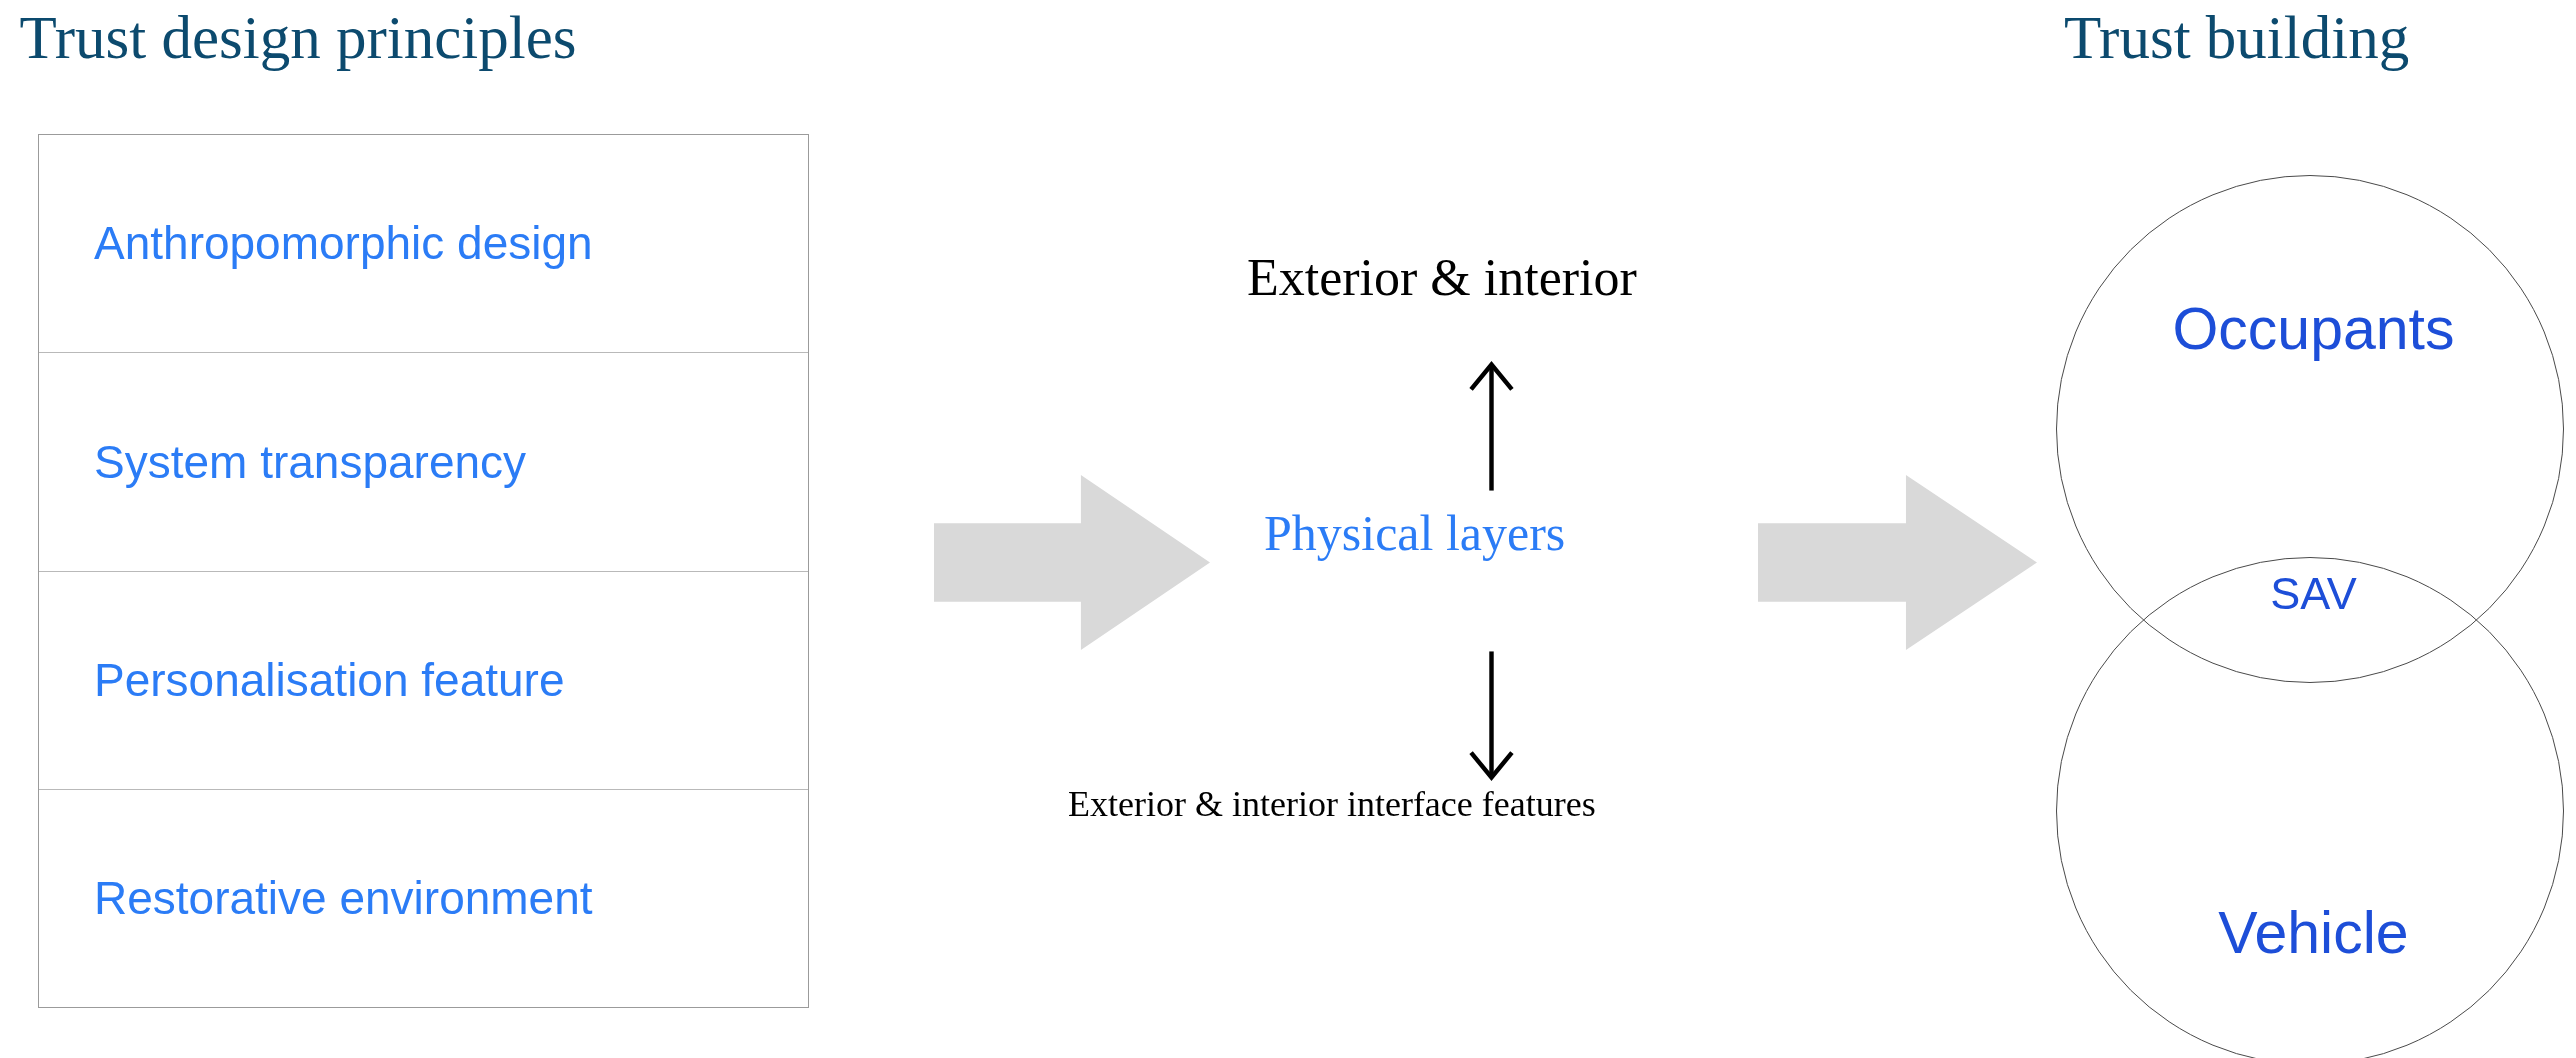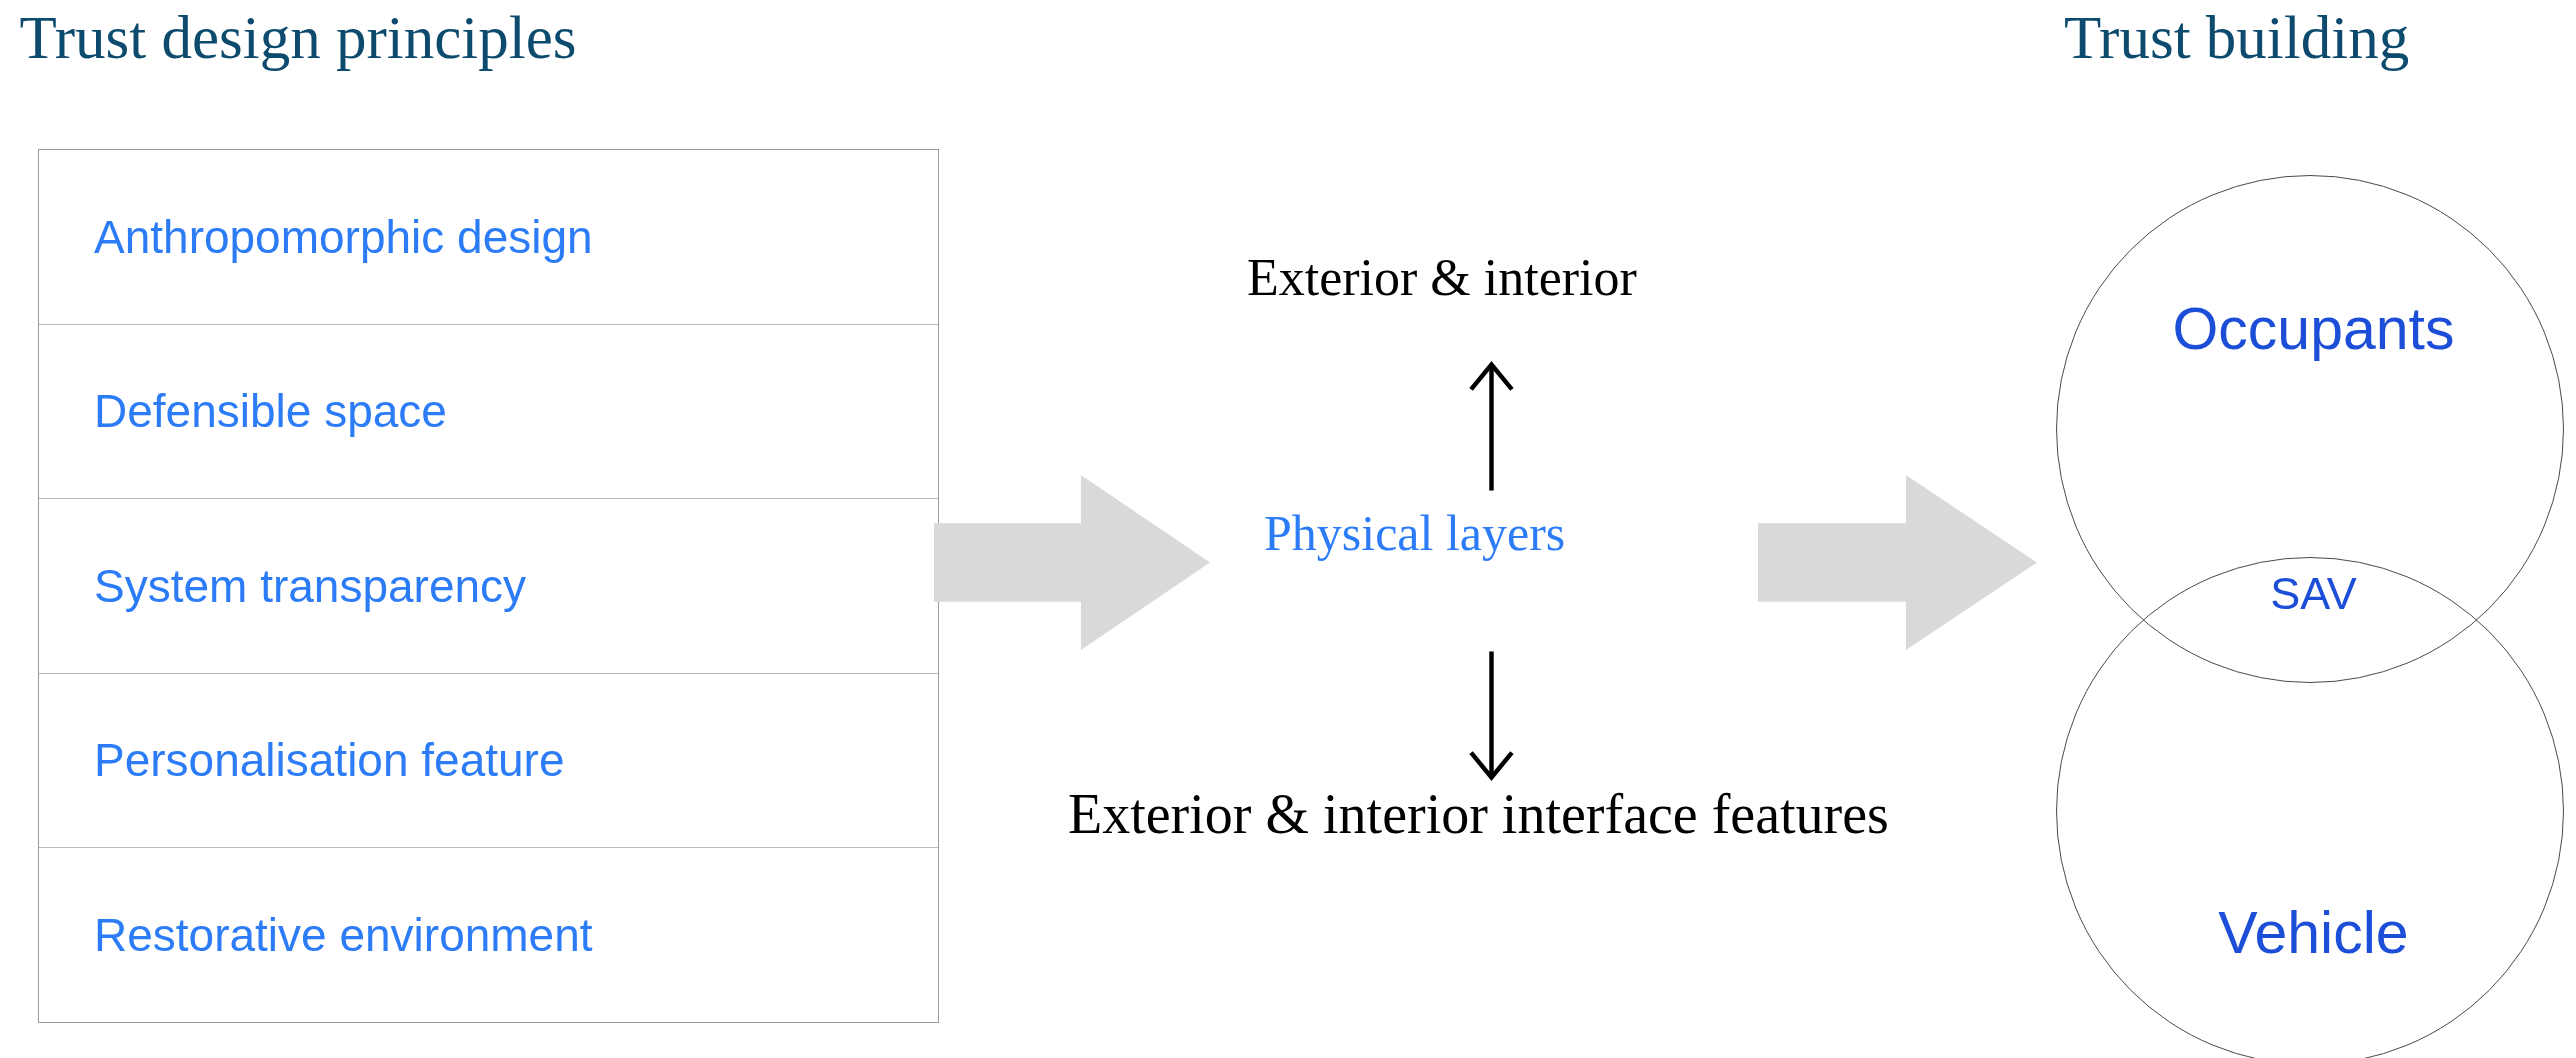--- a/index.html
+++ b/index.html
@@ -26,22 +26,22 @@
     line-height: 1;
     white-space: nowrap;
   }
   #heading-left  { left: 19.6px;  top: 7.1px; }
   #heading-right { left: 2064px; top: 7.1px; }
 
   
   #principles-table {
     position: absolute;
     left: 38px;
-    top: 149px;
-    width: 901px;
+    top: 134px;
+    width: 771px;
     height: 874px;
     box-sizing: border-box;
     border: 1.8px solid #9b9b9b;
     background: #ffffff;
     display: flex;
     flex-direction: column;
   }
   .principle-row {
     flex: 1 1 0;
     display: flex;
@@ -78,21 +78,21 @@
     color: #000000;
     font-size: 52px;
     line-height: 1;
     white-space: nowrap;
   }
   #label-interface-features {
     position: absolute;
     left: 1068px;
     top: 786px;
     color: #000000;
-    font-size: 56px;
+    font-size: 36px;
     line-height: 1;
     white-space: nowrap;
   }
   #layers-block {
     position: absolute;
     left: 1264px;
     top: 505px;
     color: #2b7cf6;
     font-size: 50px;
     line-height: 1.12;
@@ -154,23 +154,20 @@
   <div class="heading" id="heading-left">Trust design principles</div>
 
   <div class="heading" id="heading-right">Trust building</div>
 
   <div id="principles-table">
 
     <div class="principle-row">
       <span class="principle-label">Anthropomorphic design</span>
     </div>
 
-    <div class="principle-row">
-      <span class="principle-label">Defensible space</span>
-    </div>
 
     <div class="principle-row">
       <span class="principle-label">System transparency</span>
     </div>
 
     <div class="principle-row">
       <span class="principle-label">Personalisation feature</span>
     </div>
 
     <div class="principle-row">

